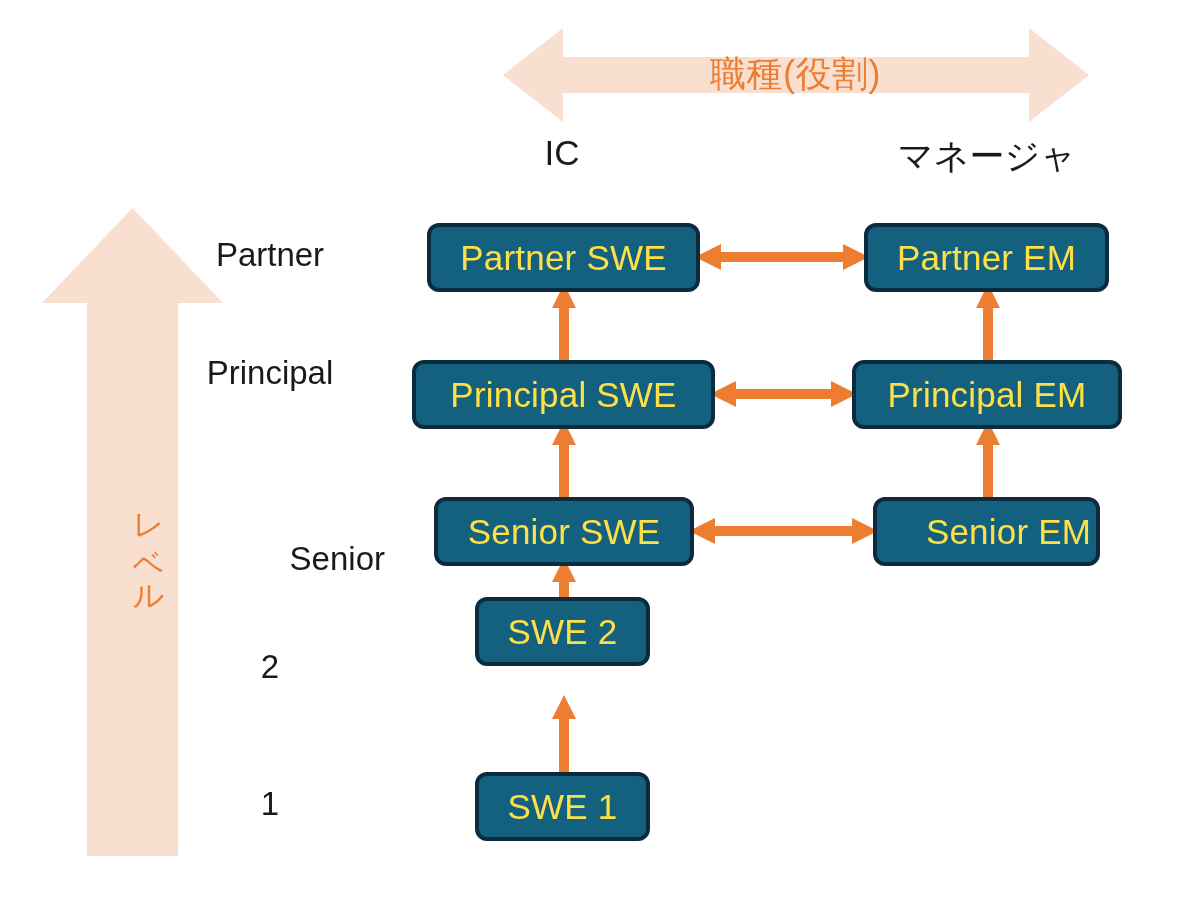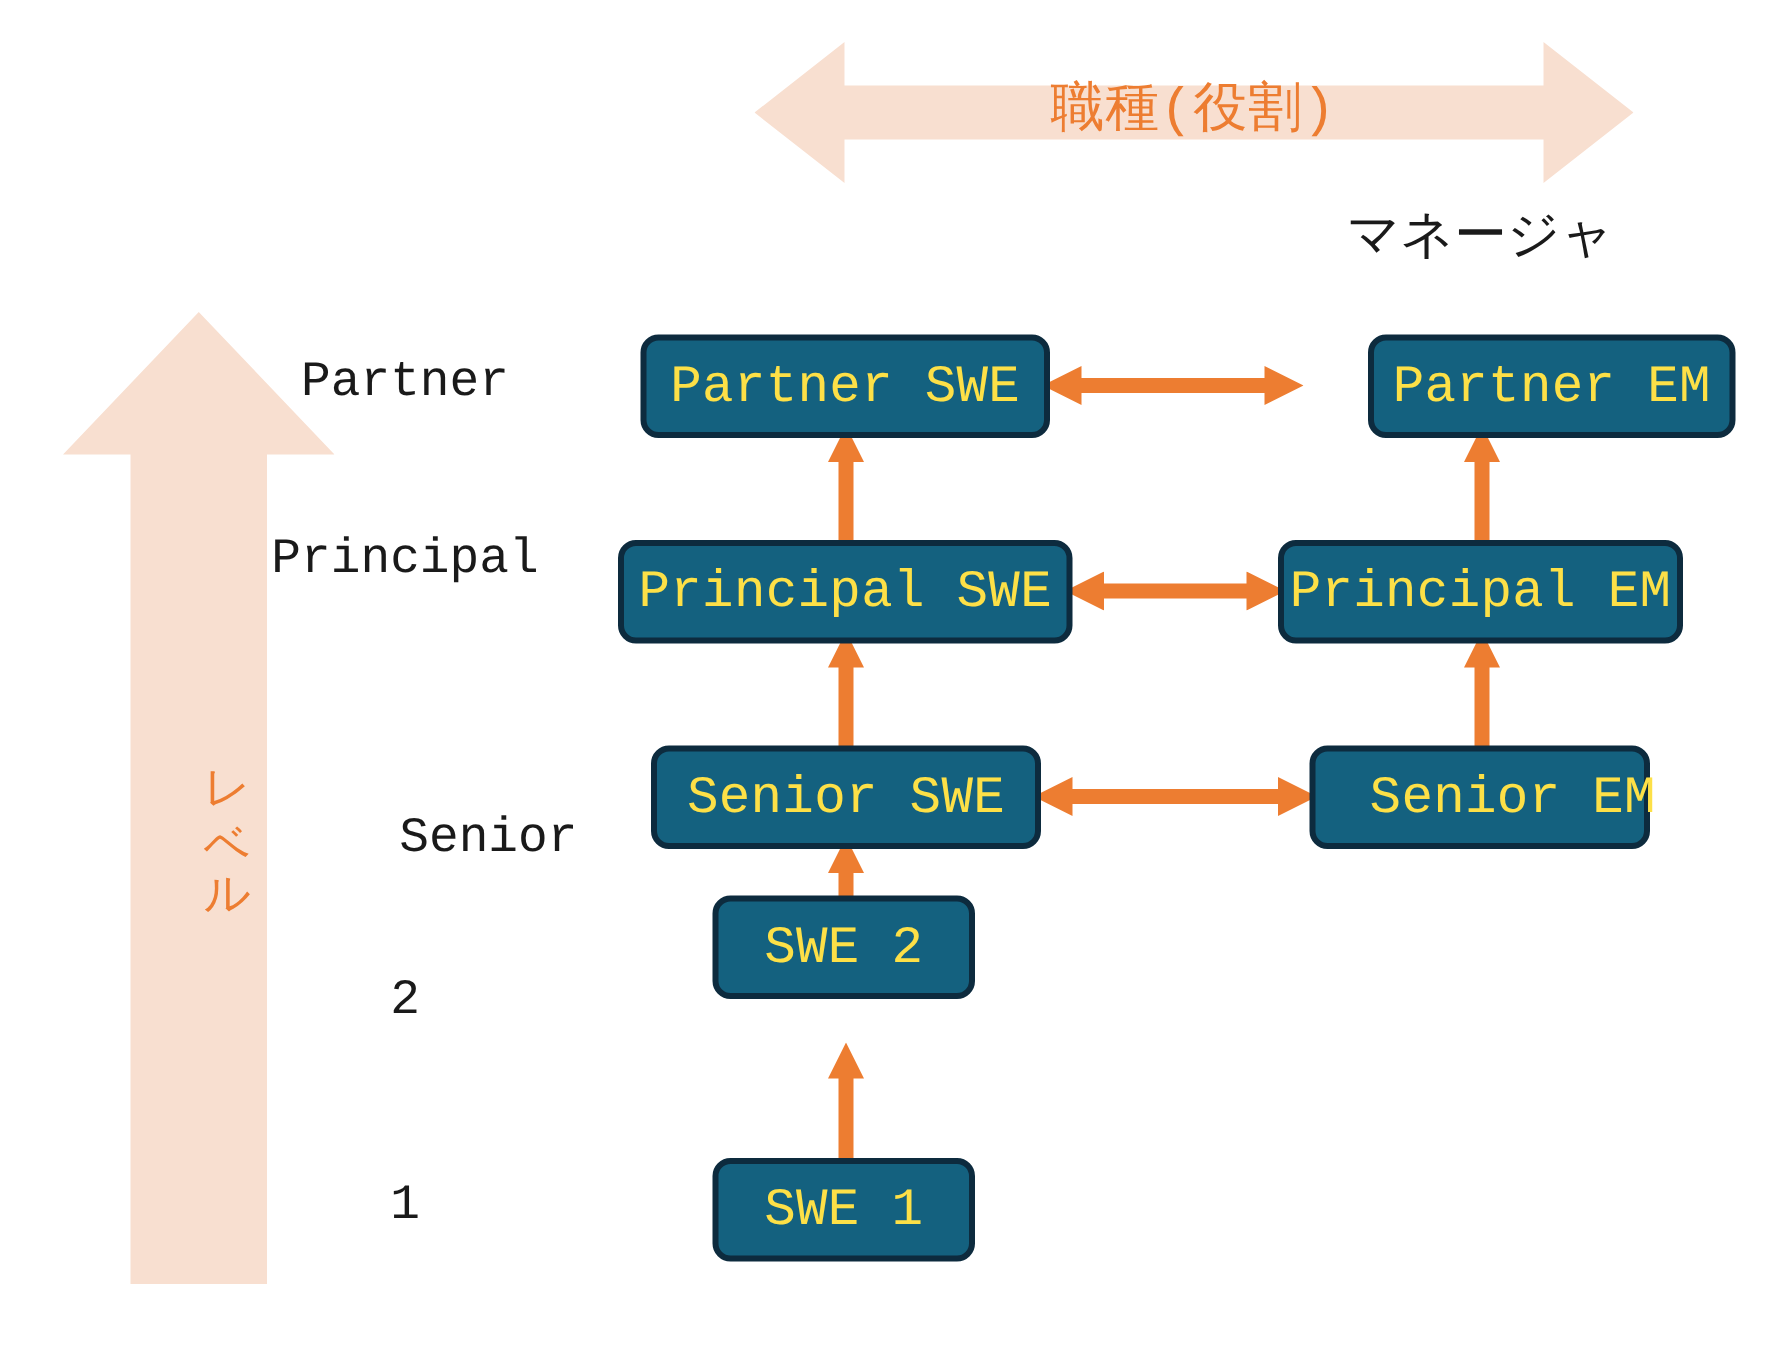--- a/index.html
+++ b/index.html
@@ -10,21 +10,20 @@
   }
   body {
     font-family: "Liberation Sans", "DejaVu Sans", sans-serif;
   }
   #canvas {
     position: relative;
     width: 1188px;
     height: 908px;
     background: #ffffff;
     overflow: hidden;
-    font-family: Liberation Mono, monospace;
   }
 
   
   .axis-arrow {
     position: absolute;
   }
   .axis-arrow svg {
     display: block;
   }
 
@@ -103,20 +102,21 @@
 
 <div id="canvas">
 
   <div class="axis-arrow" id="axis-arrow-horizontal" style="left:503px; top:28px;">
     <svg width="586" height="94" viewBox="0 0 586 94" xmlns="http://www.w3.org/2000/svg">
       <polygon points="0,47 60,0 60,29 526,29 526,0 586,47 526,94 526,65 60,65 60,94" fill="#F8DFD0"></polygon>
     </svg>
   </div>
   <div class="axis-label-horizontal">職種(役割)</div>
 
+  <div class="col-header" id="col-header-ic">IC</div>
   <div class="col-header" id="col-header-mgr">マネージャ</div>
 
   <div class="axis-arrow" id="axis-arrow-vertical" style="left:42px; top:208px;">
     <svg width="181" height="648" viewBox="0 0 181 648" xmlns="http://www.w3.org/2000/svg">
       <polygon points="90.5,0 181,95 136,95 136,648 45,648 45,95 0,95" fill="#F8DFD0"></polygon>
     </svg>
   </div>
   <div class="axis-label-vertical">レベル</div>
 
   <div class="level-label" style="top:236px;">Partner</div>
@@ -166,21 +166,21 @@
       <polygon points="0,13 26,0 26,8 121,8 121,0 147,13 121,26 121,18 26,18 26,26" fill="#ED7D31"></polygon>
     </svg>
   </div>
   <div class="conn" style="left:689px; top:518px;">
     <svg width="189" height="26" viewBox="0 0 189 26" xmlns="http://www.w3.org/2000/svg">
       <polygon points="0,13 26,0 26,8 163,8 163,0 189,13 163,26 163,18 26,18 26,26" fill="#ED7D31"></polygon>
     </svg>
   </div>
 
   <div class="node" style="left:427px; top:223px; width:273px; height:69px;">Partner SWE</div>
-  <div class="node" style="left:864px; top:223px; width:245px; height:69px;margin-left:48px;">Partner EM</div>
+  <div class="node" style="left:864px; top:223px; width:245px; height:69px;">Partner EM</div>
 
   <div class="node" style="left:412px; top:360px; width:303px; height:69px;">Principal SWE</div>
   <div class="node" style="left:434px; top:497px; width:260px; height:69px;">Senior SWE</div>
 
   <div class="node" style="left:852px; top:360px; width:270px; height:69px;">Principal EM</div>
   <div class="node" style="left:873px; top:497px; width:227px; height:69px;padding-left:44px;">Senior EM</div>
 
   <div class="node" style="left:475px; top:597px; width:175px; height:69px;">SWE 2</div>
 
   <div class="node" style="left:475px; top:772px; width:175px; height:69px;">SWE 1</div>

